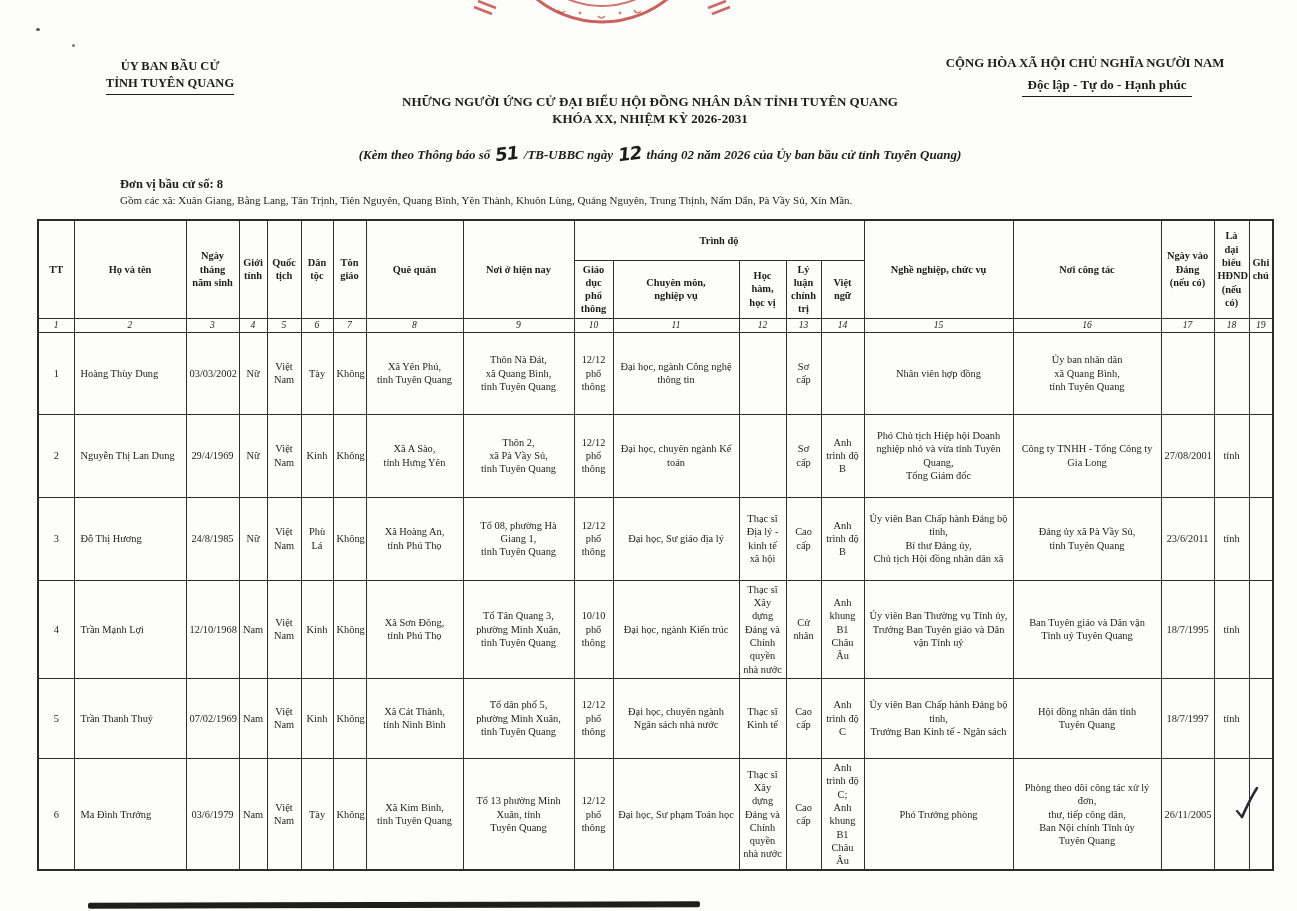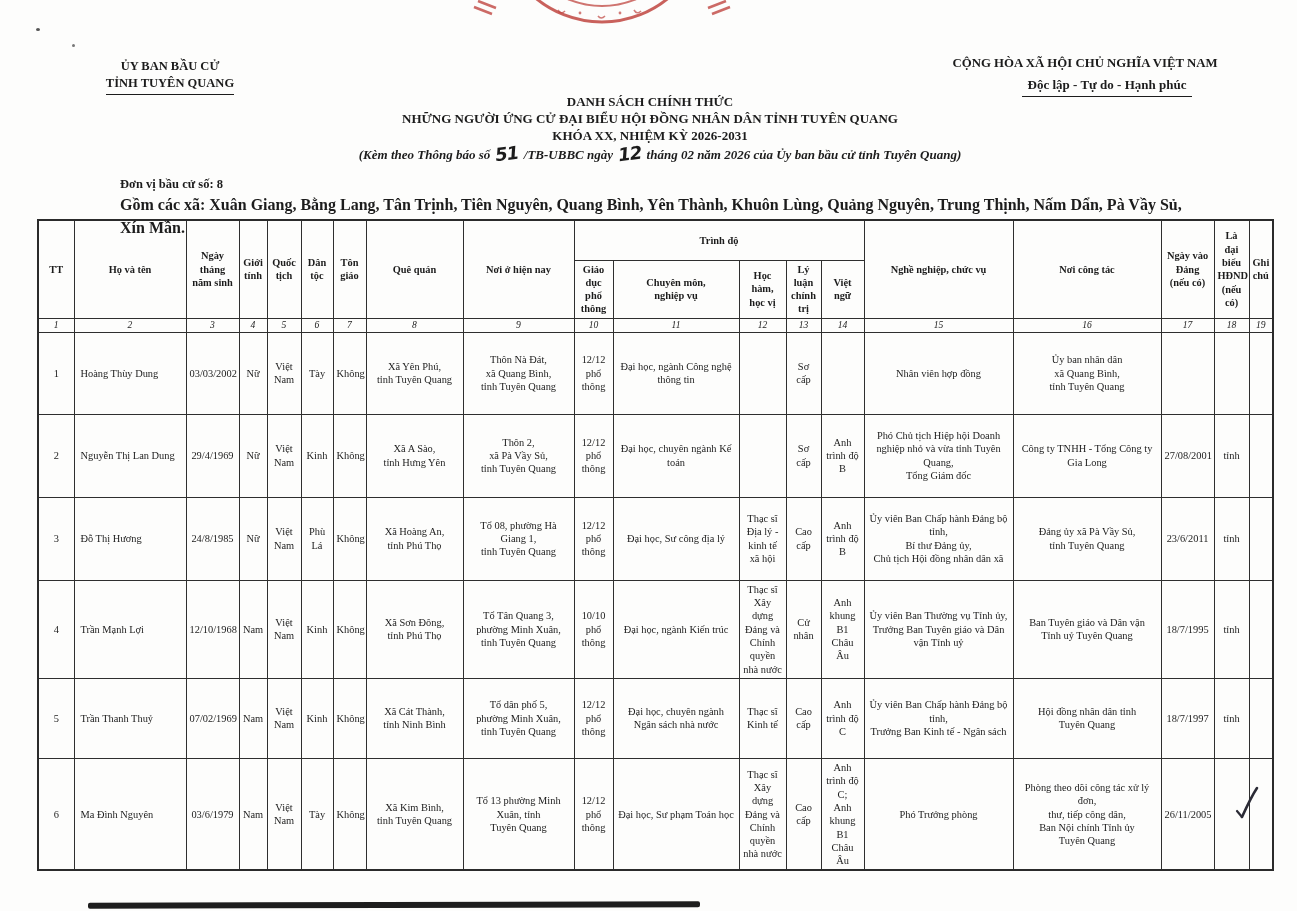--- a/index.html
+++ b/index.html
@@ -24,21 +24,21 @@
   .handwritten{
     display:inline-block;
     font-family:"DejaVu Sans",sans-serif;
     font-style:italic;font-weight:bold;font-size:18px;
     transform:rotate(-7deg) translateY(1px);
     letter-spacing:-1px;
     margin:0 2px;
   }
   .unit-block{position:absolute;left:120px;top:175px;width:1080px;line-height:1.45;}
   .unit-line{font-weight:bold;font-size:12.5px;}
-  .communes-line{font-weight:bold;font-size:16px;}
+  .communes-line{font-weight:normal;font-size:11px;}
   
   table.roster{
     position:absolute;left:37px;top:219px;
     width:1223px;
     border-collapse:collapse;table-layout:fixed;
     border:2px solid #2b2b2b;
   }
   .roster th,.roster td{
     border:1px solid #2f2f2f;
     padding:2px 3px;
@@ -89,26 +89,25 @@
 
   <div class="speck1"></div>
   <div class="speck2"></div>
 
   <div class="org-block">
     <div>ỦY BAN BẦU CỬ</div>
     <div><span class="org-underline">TỈNH TUYÊN QUANG</span></div>
   </div>
 
   <div class="nat-block">
-    <div class="nat-line1">CỘNG HÒA XÃ HỘI CHỦ NGHĨA VIỆT NAM</div>
+    <div class="nat-line1">CỘNG HÒA XÃ HỘI CHỦ NGHĨA NGƯỜI NAM</div>
     <div><span class="nat-line2">Độc lập - Tự do - Hạnh phúc</span></div>
   </div>
 
   <div class="title-block">
-    <div class="title-line">DANH SÁCH CHÍNH THỨC</div>
     <div class="title-line">NHỮNG NGƯỜI ỨNG CỬ ĐẠI BIỂU HỘI ĐỒNG NHÂN DÂN TỈNH TUYÊN QUANG</div>
     <div class="title-line">KHÓA XX, NHIỆM KỲ 2026-2031</div>
   </div>
 
   <div class="subtitle">
     <span>(Kèm theo Thông báo số</span>
     <span class="handwritten">51</span>
     <span>/TB-UBBC ngày</span>
     <span class="handwritten">12</span>
     <span>tháng 02 năm 2026 của Ủy ban bầu cử tỉnh Tuyên Quang)</span>
@@ -266,21 +265,21 @@
           <td>Nữ</td>
           <td>Việt Nam</td>
           <td>Phù Lá</td>
           <td>Không</td>
           <td>Xã Hoàng An,
 tỉnh Phú Thọ</td>
           <td>Tổ 08, phường Hà Giang 1,
 tỉnh Tuyên Quang</td>
           <td>12/12
 phổ thông</td>
-          <td>Đại học, Sư công địa lý</td>
+          <td>Đại học, Sư giáo địa lý</td>
           <td>Thạc sĩ Địa lý - kinh tế xã hội</td>
           <td>Cao cấp</td>
           <td>Anh
 trình độ B</td>
           <td>Ủy viên Ban Chấp hành Đảng bộ tỉnh,
 Bí thư Đảng ủy,
 Chủ tịch Hội đồng nhân dân xã</td>
           <td>Đảng ủy xã Pà Vầy Sủ,
 tỉnh Tuyên Quang</td>
           <td>23/6/2011</td>
@@ -340,21 +339,21 @@
           <td>Ủy viên Ban Chấp hành Đảng bộ tỉnh,
 Trưởng Ban Kinh tế - Ngân sách</td>
           <td>Hội đồng nhân dân tỉnh
 Tuyên Quang</td>
           <td>18/7/1997</td>
           <td>tỉnh</td>
           <td></td>
         </tr>
         <tr>
           <td>6</td>
-          <td class="name-cell">Ma Đình Nguyên</td>
+          <td class="name-cell">Ma Đình Trưởng</td>
           <td>03/6/1979</td>
           <td>Nam</td>
           <td>Việt Nam</td>
           <td>Tày</td>
           <td>Không</td>
           <td>Xã Kim Bình,
 tỉnh Tuyên Quang</td>
           <td>Tổ 13 phường Minh Xuân, tỉnh
 Tuyên Quang</td>
           <td>12/12

